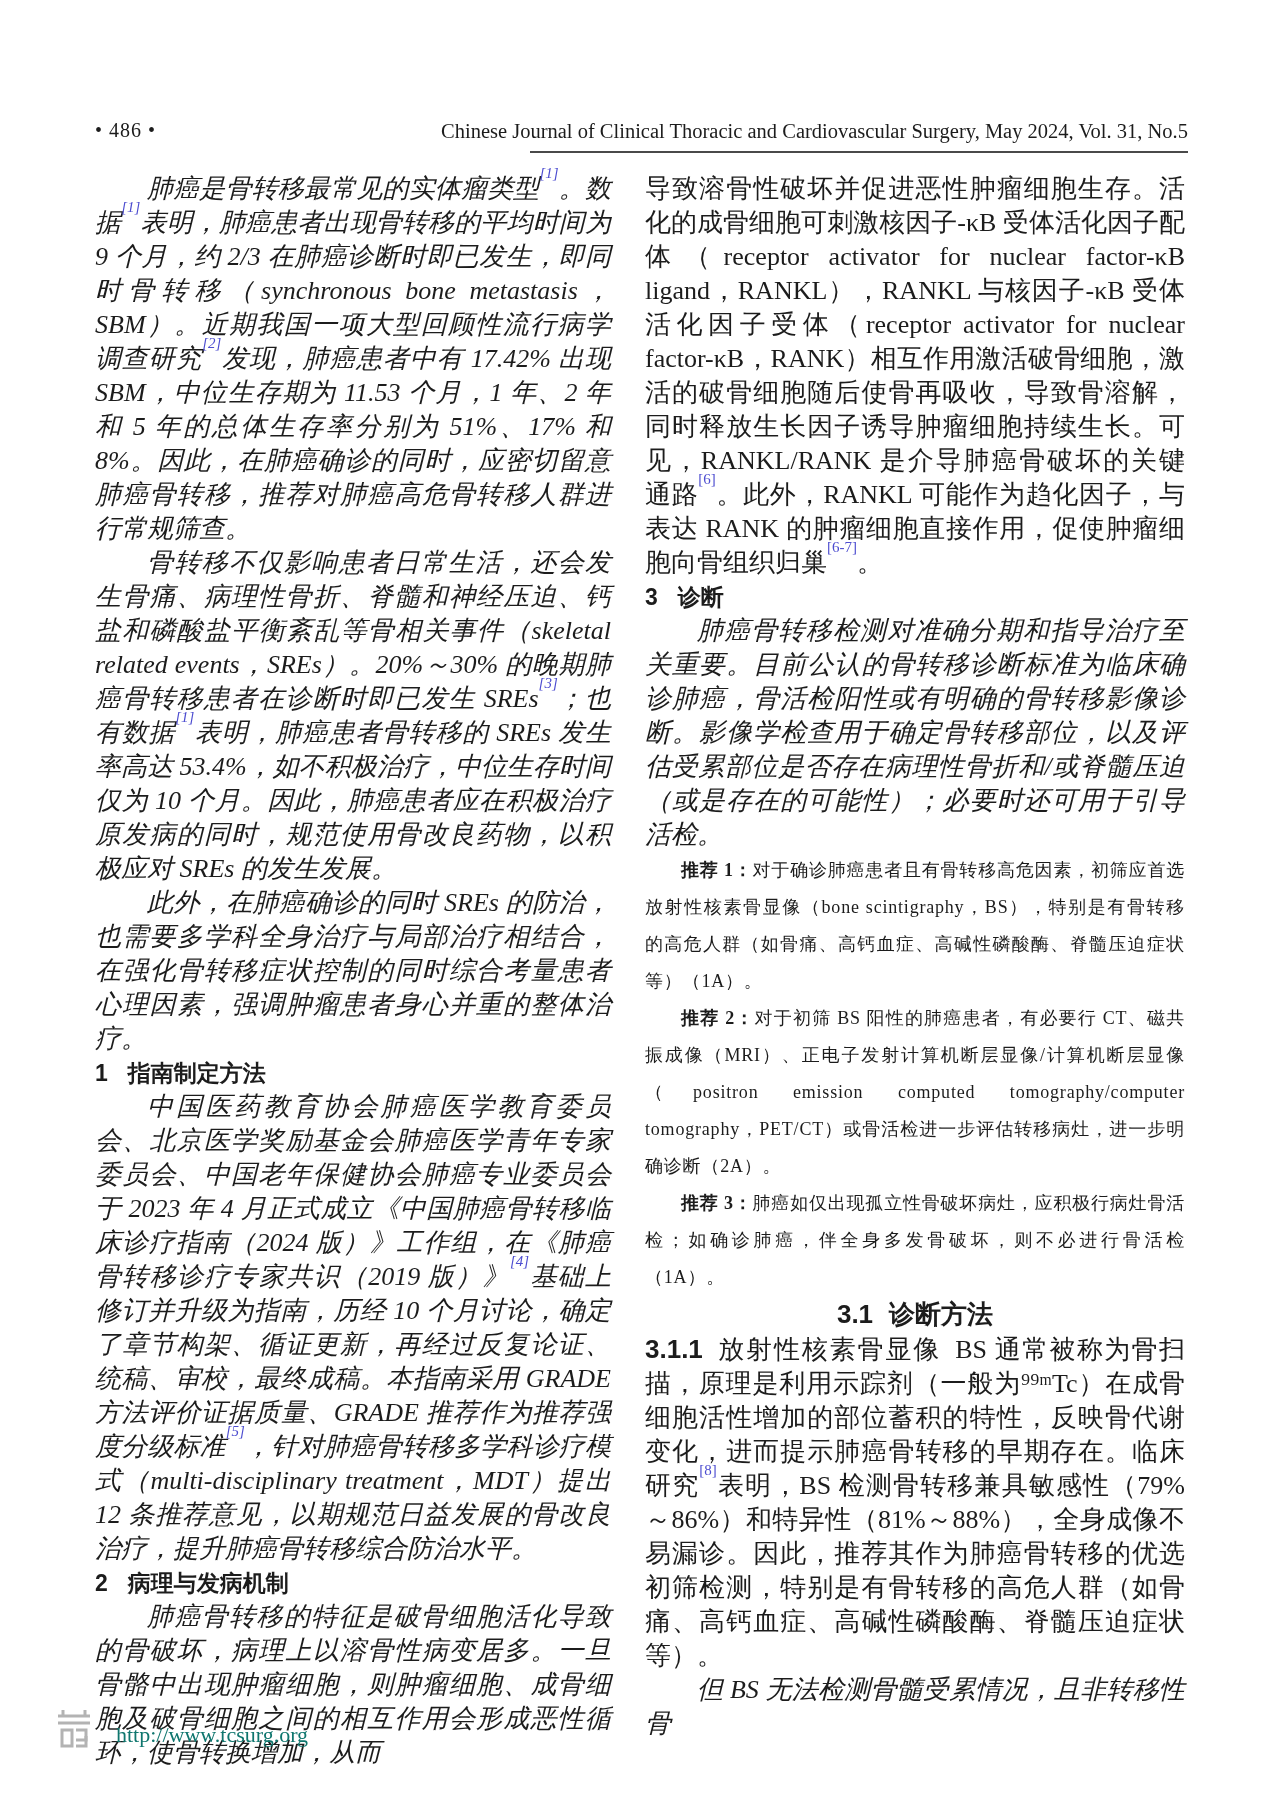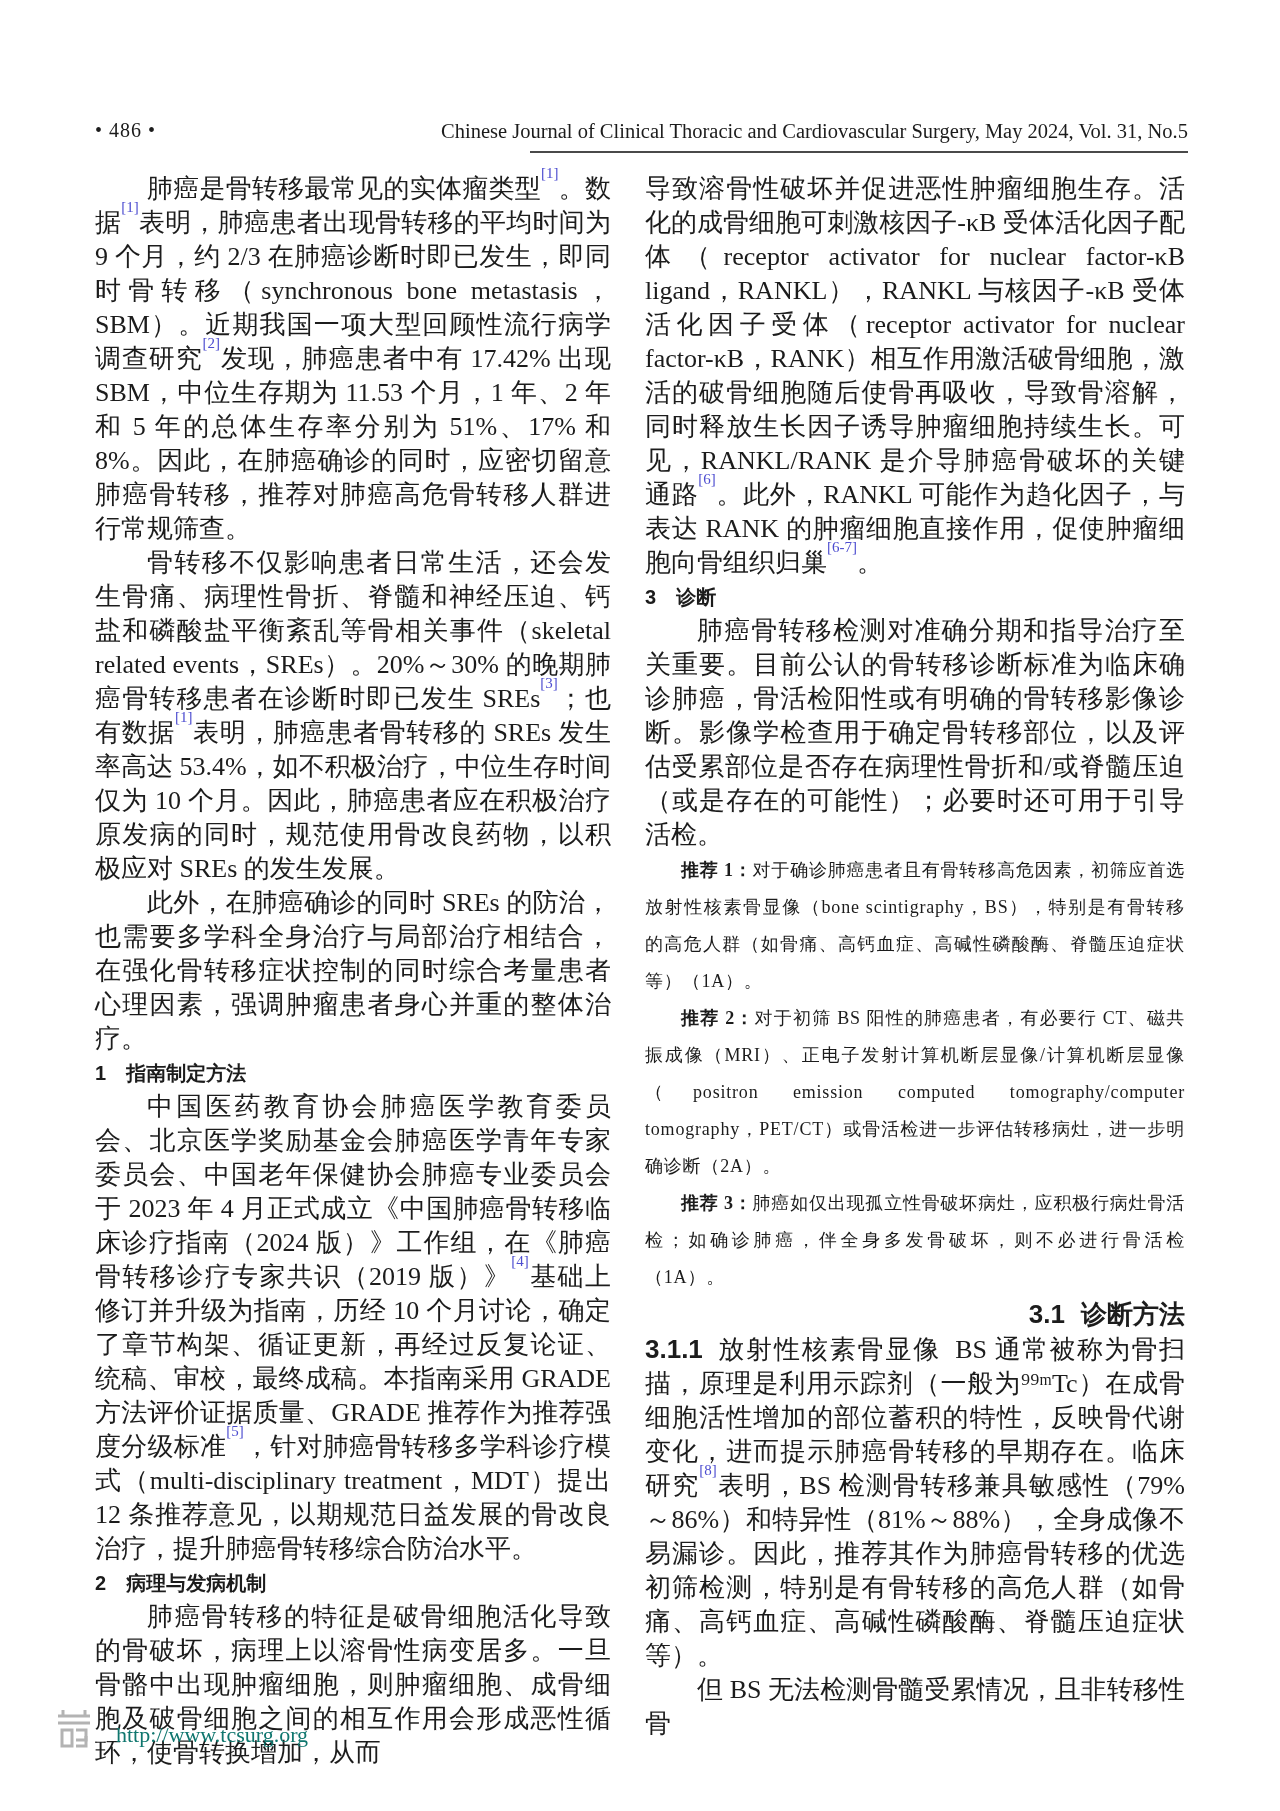--- a/index.html
+++ b/index.html
@@ -10,29 +10,29 @@
   }
   
   .hdr-page-num { position:absolute; left:95px; top:119px; font-size:20px; letter-spacing:1px; }
   .hdr-journal  { position:absolute; right:92px; top:120px; font-size:20.5px; }
   .hdr-rule     { position:absolute; left:530px; right:92px; top:151px; height:2px; background:#4a4a4a; }
   
   .col { position:absolute; top:172px; font-size:26px; line-height:34px; text-align:justify; }
   .col-left  { left:95px;  width:516px; }
   .col-right { left:645px; width:540px; }
   .col p { margin:0; padding:0; }
-  .indent { text-indent:2em; }
+  .indent { text-indent:2em;font-style:italic; }
   .sec-h {
     font-family:"Liberation Sans", sans-serif; font-weight:bold;
-    font-size:20px; line-height:34px; margin:26px 0 22px 0; text-align:left; text-indent:0;
+    font-size:23px; line-height:34px; margin:26px 0 22px 0; text-align:left; text-indent:0;
   }
   .sec-h .sec-num { margin-right:20px; }
   .sub-h {
     font-family:"Liberation Sans", sans-serif; font-weight:bold;
-    font-size:26px; line-height:36px; margin:2px 0 2px 0; text-align:right; text-indent:0;
+    font-size:26px; line-height:36px; margin:2px 0 2px 0; text-align:center; text-indent:0;
   }
   .sub-h .sec-num { margin-right:16px; }
   .rec {
     font-family:Liberation Serif, serif;
     font-size:18px; line-height:37px; letter-spacing:0.8px; text-indent:2em;
   }
   .rec .rec-lead { font-weight:bold; }
   .runin-num { font-family:"Liberation Sans", sans-serif; font-weight:bold; margin-right:14px; }
   .runin-title { letter-spacing:0.5px; margin-right:14px; }
   .ref {

